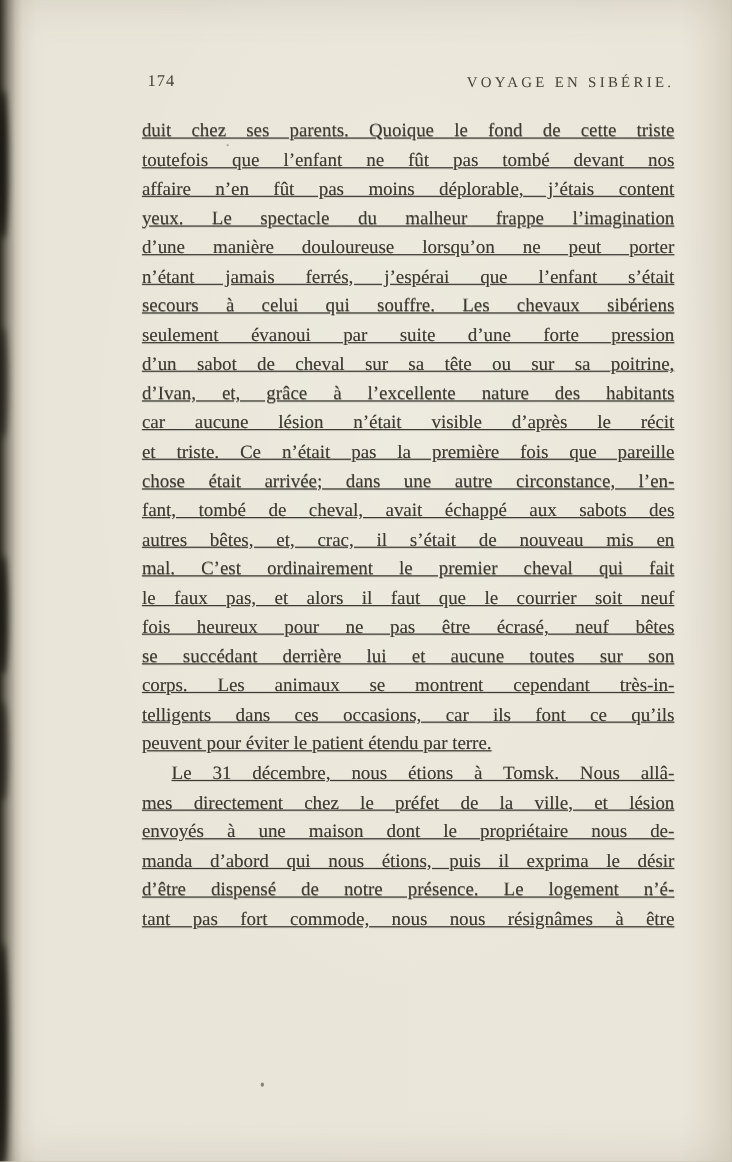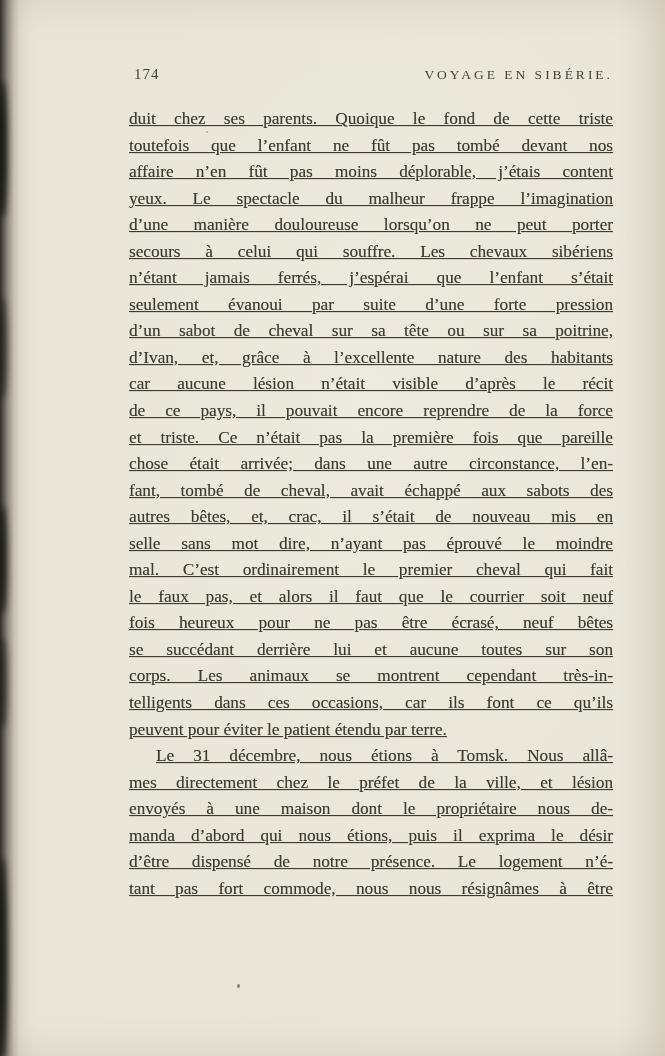--- a/index.html
+++ b/index.html
@@ -93,32 +93,30 @@
     <div class="header">
       <span class="page-number">174</span>
       <span class="running-title">VOYAGE EN SIBÉRIE.</span>
     </div>
     <div class="body-text">
       <div class="line">duit chez ses parents. Quoique le fond de cette triste</div>
       <div class="line">toutefois que l’enfant ne fût pas tombé devant nos</div>
       <div class="line">affaire n’en fût pas moins déplorable, j’étais content</div>
       <div class="line">yeux. Le spectacle du malheur frappe l’imagination</div>
       <div class="line">d’une manière douloureuse lorsqu’on ne peut porter</div>
+      <div class="line">n’étant jamais ferrés, j’espérai que l’enfant s’était</div>
       <div class="line">secours à celui qui souffre. Les chevaux sibériens</div>
-      <div class="line">n’étant jamais ferrés, j’espérai que l’enfant s’était</div>
       <div class="line">seulement évanoui par suite d’une forte pression</div>
       <div class="line">d’un sabot de cheval sur sa tête ou sur sa poitrine,</div>
       <div class="line">d’Ivan, et, grâce à l’excellente nature des habitants</div>
       <div class="line">car aucune lésion n’était visible d’après le récit</div>
-      <div class="line">de ce pays, il pouvait encore reprendre de la force</div>
       <div class="line">et triste. Ce n’était pas la première fois que pareille</div>
       <div class="line">chose était arrivée; dans une autre circonstance, l’en-</div>
       <div class="line">fant, tombé de cheval, avait échappé aux sabots des</div>
       <div class="line">autres bêtes, et, crac, il s’était de nouveau mis en</div>
-      <div class="line">selle sans mot dire, n’ayant pas éprouvé le moindre</div>
       <div class="line">mal. C’est ordinairement le premier cheval qui fait</div>
       <div class="line">le faux pas, et alors il faut que le courrier soit neuf</div>
       <div class="line">fois heureux pour ne pas être écrasé, neuf bêtes</div>
       <div class="line">se succédant derrière lui et aucune toutes sur son</div>
       <div class="line">corps. Les animaux se montrent cependant très-in-</div>
       <div class="line">telligents dans ces occasions, car ils font ce qu’ils</div>
       <div class="line para-end">peuvent pour éviter le patient étendu par terre.</div>
       <div class="line indent">Le 31 décembre, nous étions à Tomsk. Nous allâ-</div>
       <div class="line">mes directement chez le préfet de la ville, et lésion</div>
       <div class="line">envoyés à une maison dont le propriétaire nous de-</div>

